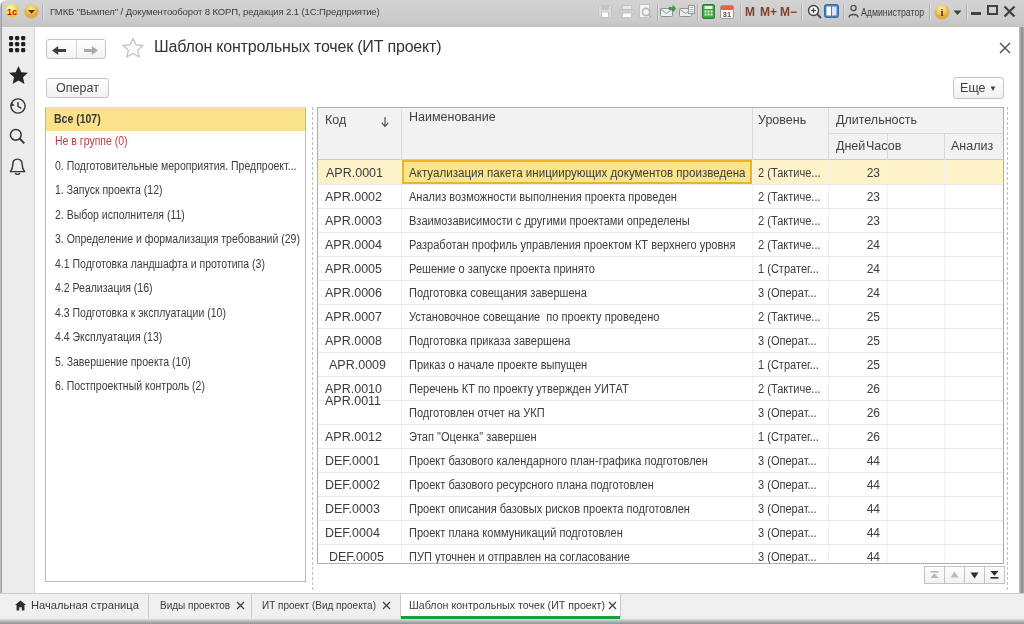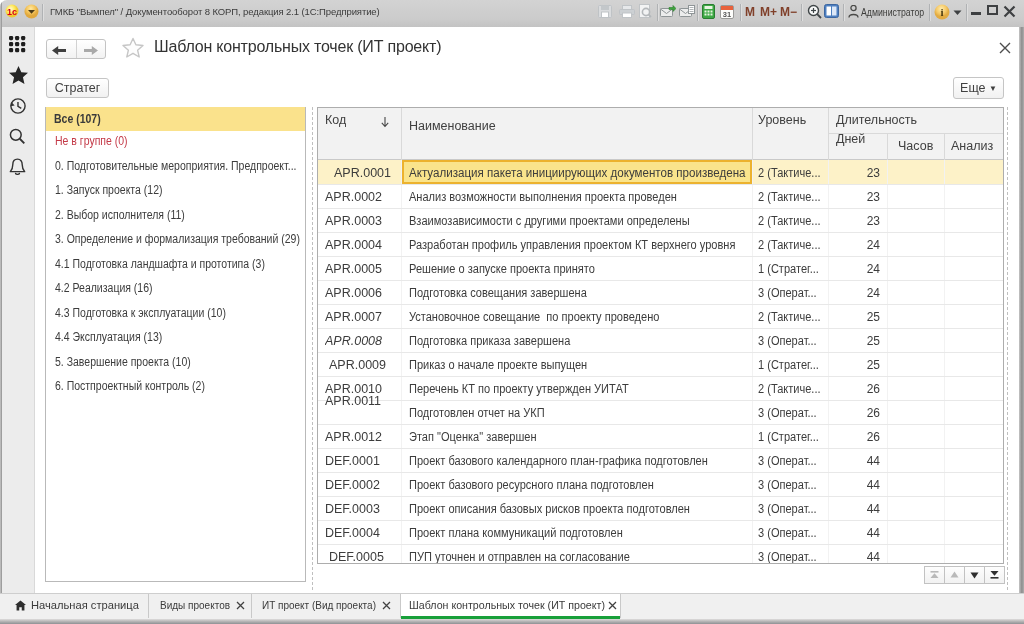--- a/index.html
+++ b/index.html
@@ -208,21 +208,21 @@
     </svg>
 
   <svg class="abs" style="left:122px;top:37px" width="22" height="21" viewBox="0 0 22 21">
       <path d="M11 1.5 L13.9 7.8 L21 8.5 L15.6 13.2 L17.2 20 L11 16.3 L4.8 20 L6.4 13.2 L1 8.5 L8.1 7.8 Z" fill="#fdfdfd" stroke="#c6c6c6" stroke-width="1.4" stroke-linejoin="round"></path>
     </svg>
   <div class="abs" style="left:154px;top:38px;font-size:16px;letter-spacing:-0.2px;color:#333;">Шаблон контрольных точек (ИТ проект)</div>
   <svg class="abs" style="left:999px;top:42px" width="12" height="12" viewBox="0 0 12 12">
       <path d="M1 1 L11 11 M11 1 L1 11" stroke="#4d4d4d" stroke-width="1.4"></path>
     </svg>
 
-  <div class="abs btn" style="left:46px;top:78px;width:63px;height:20px;line-height:18px;font-size:12.5px;">Стратег</div>
+  <div class="abs btn" style="left:46px;top:78px;width:63px;height:20px;line-height:18px;font-size:12.5px;">Операт</div>
   <div class="abs btn" style="left:953px;top:77px;width:51px;height:22px;line-height:20px;font-size:12.5px;">Еще <span style="font-size:8px;position:relative;top:-1px;">▼</span></div>
 
   <div class="abs" id="panel"></div>
   <div class="abs" style="left:46px;top:107px;width:259px;height:24px;background:#fae28c;"></div>
   <div class="abs" style="left:54px;top:108px;height:23px;line-height:23px;font-size:12px;font-weight:bold;color:#3a3a3a;transform:scaleX(0.875);transform-origin:0 50%;">Все (107)</div>
   <div class="abs" style="left:55px;top:129.3px;font-size:12px;color:#3c3c3c;line-height:24.5px;white-space:nowrap;">
     <div class="pi" style="color:#c43a48;">Не в группе (0)</div>
     <div class="pi">0. Подготовительные мероприятия. Предпроект...</div>
     <div class="pi">1. Запуск проекта (12)</div>
     <div class="pi">2. Выбор исполнителя (11)</div>
@@ -243,34 +243,34 @@
   <div style="position:absolute;left:83px;top:0;width:1px;height:52px;background:#d9d9d9;"></div>
   <div style="position:absolute;left:434px;top:0;width:1px;height:52px;background:#d9d9d9;"></div>
   <div style="position:absolute;left:510px;top:0;width:1px;height:52px;background:#d9d9d9;"></div>
   <div style="position:absolute;left:569px;top:26px;width:1px;height:26px;background:#d9d9d9;"></div>
   <div style="position:absolute;left:626px;top:26px;width:1px;height:26px;background:#d9d9d9;"></div>
   <div style="position:absolute;left:511px;top:25px;width:174px;height:1px;background:#d9d9d9;"></div>
   <div class="cell hd" style="left:7px;top:5px;">Код</div>
   <svg style="position:absolute;left:63px;top:9px" width="8" height="11" viewBox="0 0 8 11">
         <path d="M4 0 L4 8.5 M0.8 5.8 L4 9.5 L7.2 5.8" stroke="#454545" stroke-width="1.1" fill="none"></path>
       </svg>
-  <div class="cell hd" style="left:91px;top:11px;">Наименование</div>
+  <div class="cell hd" style="left:91px;top:2px;">Наименование</div>
   <div class="cell hd" style="left:440px;top:5px;">Уровень</div>
   <div class="cell hd" style="left:518px;top:5px;">Длительность</div>
-  <div class="cell hd" style="left:518px;top:24px;">Дней</div>
-  <div class="cell hd" style="left:580px;top:31px;">Часов</div>
+  <div class="cell hd" style="left:518px;top:31px;">Дней</div>
+  <div class="cell hd" style="left:548px;top:31px;">Часов</div>
   <div class="cell hd" style="left:633px;top:31px;">Анализ</div>
   <div style="position:absolute;left:0;top:52px;width:685px;height:24px;background:#fdf2c8;"></div>
   <div style="position:absolute;left:84px;top:52px;width:350px;height:24px;background:#fae48c;border:2px solid #ecb22e;box-sizing:border-box;"></div>
   <div style="position:absolute;left:83px;top:52px;width:1px;height:403px;background:#f2f2f2;"></div>
   <div style="position:absolute;left:434px;top:52px;width:1px;height:403px;background:#f2f2f2;"></div>
   <div style="position:absolute;left:510px;top:52px;width:1px;height:403px;background:#f2f2f2;"></div>
   <div style="position:absolute;left:569px;top:52px;width:1px;height:403px;background:#f2f2f2;"></div>
   <div style="position:absolute;left:626px;top:52px;width:1px;height:403px;background:#f2f2f2;"></div>
-  <div class="cell code" style="left:16px;top:52px;width:74px;height:38px;line-height:26px;">APR.0001</div>
+  <div class="cell code" style="left:8px;top:52px;width:74px;height:38px;line-height:26px;">APR.0001</div>
   <div class="cell" style="left:91px;top:52px;width:380px;height:24px;line-height:26px;transform:scaleX(0.965);transform-origin:0 50%;">Актуализация пакета инициирующих документов произведена</div>
   <div class="cell nm" style="left:440px;top:52px;width:80px;height:24px;line-height:26px;">2 (Тактиче...</div>
   <div class="cell" style="left:511px;top:52px;width:51px;height:24px;line-height:26px;text-align:right;">23</div>
   <div class="rowline" style="top:76px;"></div>
   <div class="cell code" style="left:7px;top:76px;width:74px;height:24px;line-height:26px;">APR.0002</div>
   <div class="cell nm" style="left:91px;top:76px;width:380px;height:24px;line-height:26px;">Анализ возможности выполнения проекта проведен</div>
   <div class="cell nm" style="left:440px;top:76px;width:80px;height:24px;line-height:26px;">2 (Тактиче...</div>
   <div class="cell" style="left:511px;top:76px;width:51px;height:24px;line-height:26px;text-align:right;">23</div>
   <div class="rowline" style="top:100px;"></div>
   <div class="cell code" style="left:7px;top:100px;width:74px;height:24px;line-height:26px;">APR.0003</div>
@@ -291,21 +291,21 @@
   <div class="cell code" style="left:7px;top:172px;width:74px;height:24px;line-height:26px;">APR.0006</div>
   <div class="cell nm" style="left:91px;top:172px;width:380px;height:24px;line-height:26px;">Подготовка совещания завершена</div>
   <div class="cell nm" style="left:440px;top:172px;width:80px;height:24px;line-height:26px;">3 (Операт...</div>
   <div class="cell" style="left:511px;top:172px;width:51px;height:24px;line-height:26px;text-align:right;">24</div>
   <div class="rowline" style="top:196px;"></div>
   <div class="cell code" style="left:7px;top:196px;width:74px;height:24px;line-height:26px;">APR.0007</div>
   <div class="cell nm" style="left:91px;top:196px;width:380px;height:24px;line-height:26px;">Установочное совещание&nbsp; по проекту проведено</div>
   <div class="cell nm" style="left:440px;top:196px;width:80px;height:24px;line-height:26px;">2 (Тактиче...</div>
   <div class="cell" style="left:511px;top:196px;width:51px;height:24px;line-height:26px;text-align:right;">25</div>
   <div class="rowline" style="top:220px;"></div>
-  <div class="cell code" style="left:7px;top:220px;width:74px;height:24px;line-height:26px;font-style:italic;">APR.0008</div>
+  <div class="cell code" style="left:7px;top:220px;width:74px;height:24px;line-height:26px;">APR.0008</div>
   <div class="cell nm" style="left:91px;top:220px;width:380px;height:24px;line-height:26px;">Подготовка приказа завершена</div>
   <div class="cell nm" style="left:440px;top:220px;width:80px;height:24px;line-height:26px;">3 (Операт...</div>
   <div class="cell" style="left:511px;top:220px;width:51px;height:24px;line-height:26px;text-align:right;">25</div>
   <div class="rowline" style="top:244px;"></div>
   <div class="cell code" style="left:11px;top:244px;width:74px;height:24px;line-height:26px;">APR.0009</div>
   <div class="cell nm" style="left:91px;top:244px;width:380px;height:24px;line-height:26px;">Приказ о начале проекте выпущен</div>
   <div class="cell nm" style="left:440px;top:244px;width:80px;height:24px;line-height:26px;">1 (Стратег...</div>
   <div class="cell" style="left:511px;top:244px;width:51px;height:24px;line-height:26px;text-align:right;">25</div>
   <div class="rowline" style="top:268px;"></div>
   <div class="cell code" style="left:7px;top:268px;width:74px;height:24px;line-height:26px;">APR.0010</div>

